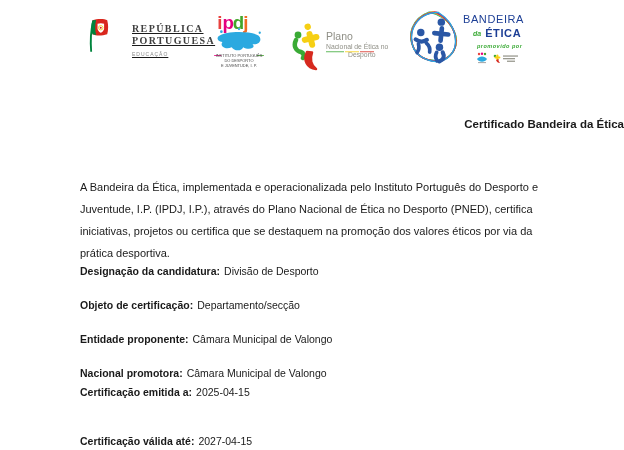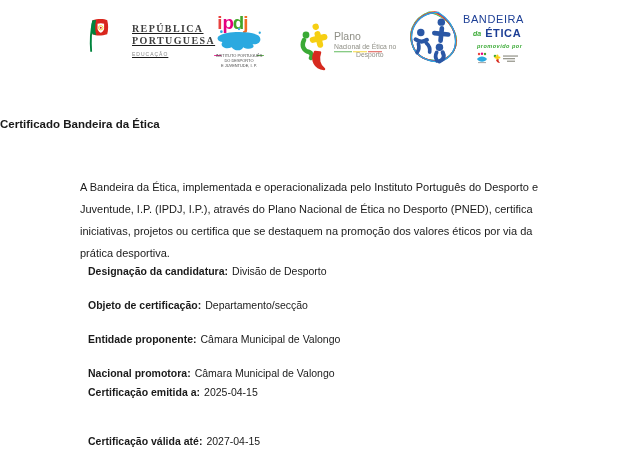--- a/index.html
+++ b/index.html
@@ -10,36 +10,36 @@
   }
   
   .header{position:absolute;top:0;left:0;width:624px;height:84px;}
   .logo{position:absolute;}
   .logo-republica{left:86px;top:16px;display:flex;gap:22px;text-decoration:underline;}
   .rep-text{margin-top:7px;}
   .rep-line{font-family:"Liberation Serif", serif;font-size:10px;line-height:12px;
             letter-spacing:1.4px;color:#3f3f3f;font-weight:600;}
   .rep-sub{font-size:5px;letter-spacing:1px;color:#8a8a8a;margin-top:4px;}
   .logo-ipdj{left:211px;top:8px;}
-  .logo-pned{left:300px;top:22px;text-align:right;}
+  .logo-pned{left:292px;top:22px;text-align:right;}
   .logo-bandeira{left:404px;top:5px;display:flex;}
   .band-text{margin-left:3px;margin-top:8px;}
   .band-line1{font-size:11px;font-weight:normal;color:#1c3e95;letter-spacing:.6px;}
   .band-line2{margin-top:2px;display:flex;align-items:center;}
   .band-da{font-size:7px;color:#3aaa35;font-style:italic;font-weight:bold;margin:0 4px 0 10px;}
   .band-etica{font-size:11px;font-weight:bold;color:#1c3e95;letter-spacing:.6px;}
   .band-promoted{font-size:5.5px;color:#3aaa35;font-weight:bold;font-style:italic;
                  letter-spacing:.5px;margin:4px 0 0 14px;}
   .band-minis{display:flex;gap:4px;margin:3px 0 0 12px;align-items:center;}
   
-  .doc-title{position:absolute;top:118px;left:0;width:624px;text-align:left;
+  .doc-title{position:absolute;top:118px;left:0;width:624px;text-align:right;
              font-size:11.5px;font-weight:bold;}
   .paragraph{position:absolute;left:80px;top:176px;}
   .p-line{height:22px;line-height:22px;font-size:11px;white-space:nowrap;}
-  .field{position:absolute;left:80px;height:14px;line-height:13px;font-size:10.5px;white-space:nowrap;margin-left:8px;}
+  .field{position:absolute;left:80px;height:14px;line-height:13px;font-size:10.5px;white-space:nowrap;}
   .field .fl{font-weight:bold;margin-right:4px;}
   .f0{top:265px}.f1{top:299px}.f2{top:333px}.f3{top:367px}.f4{top:386px}.f5{top:435px}
 </style>
 </head>
 <body>
 
 <div class="header">
 
   <div class="logo logo-republica">
     <svg width="24" height="40" viewBox="0 0 26 40">

